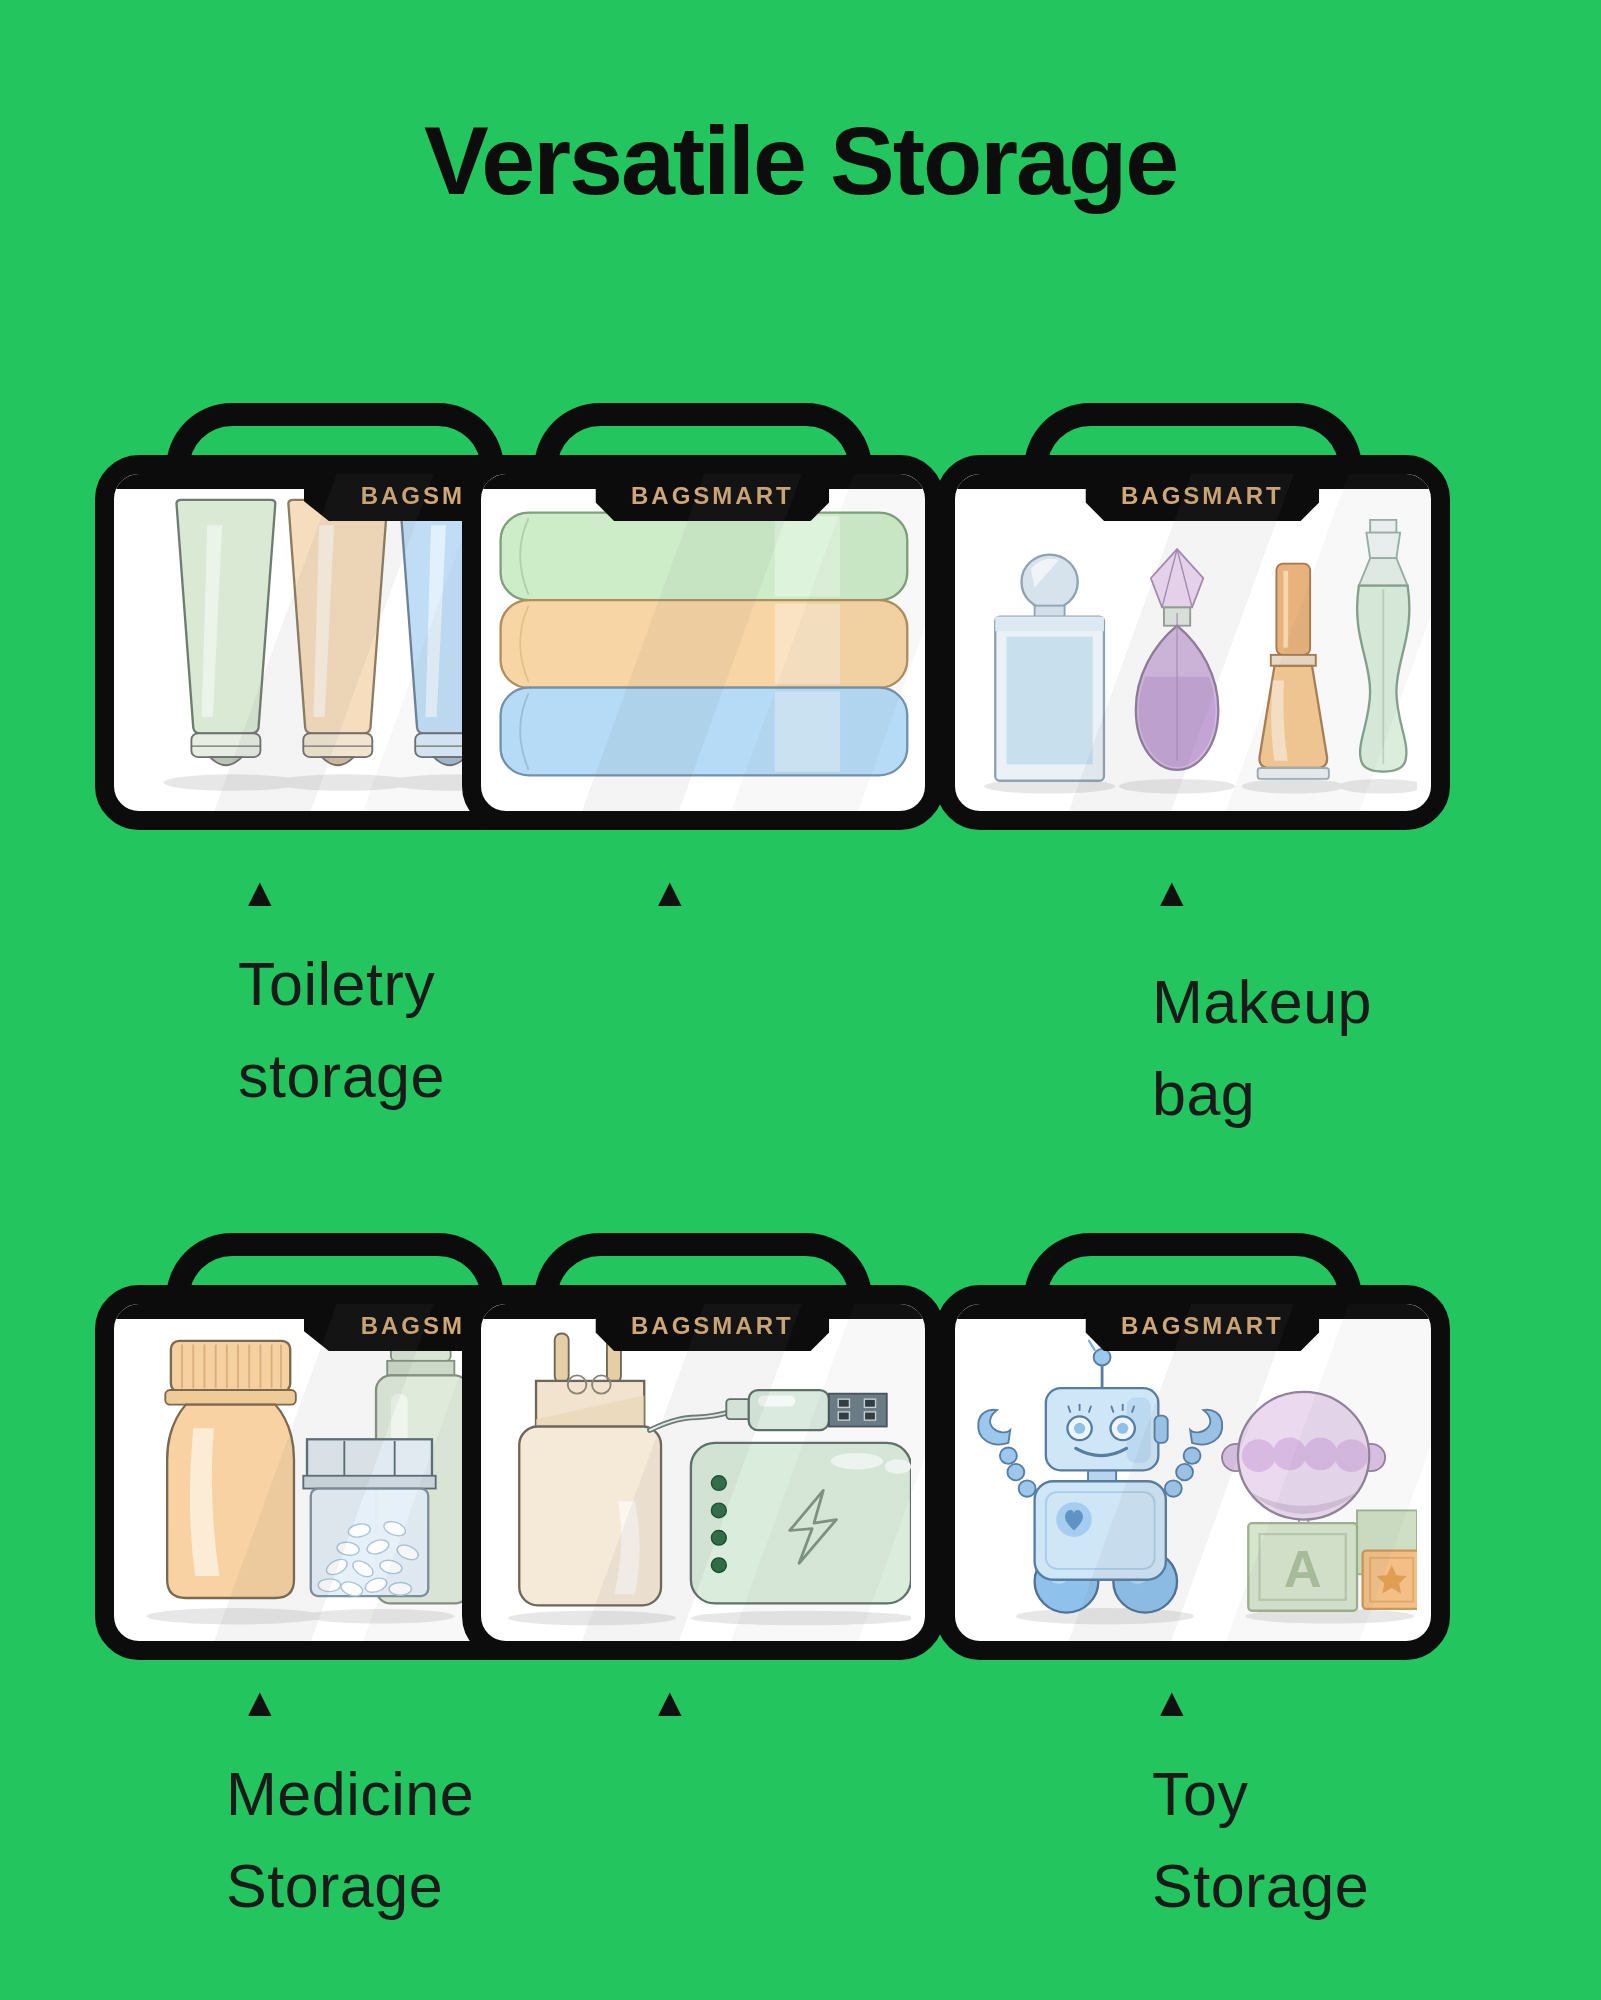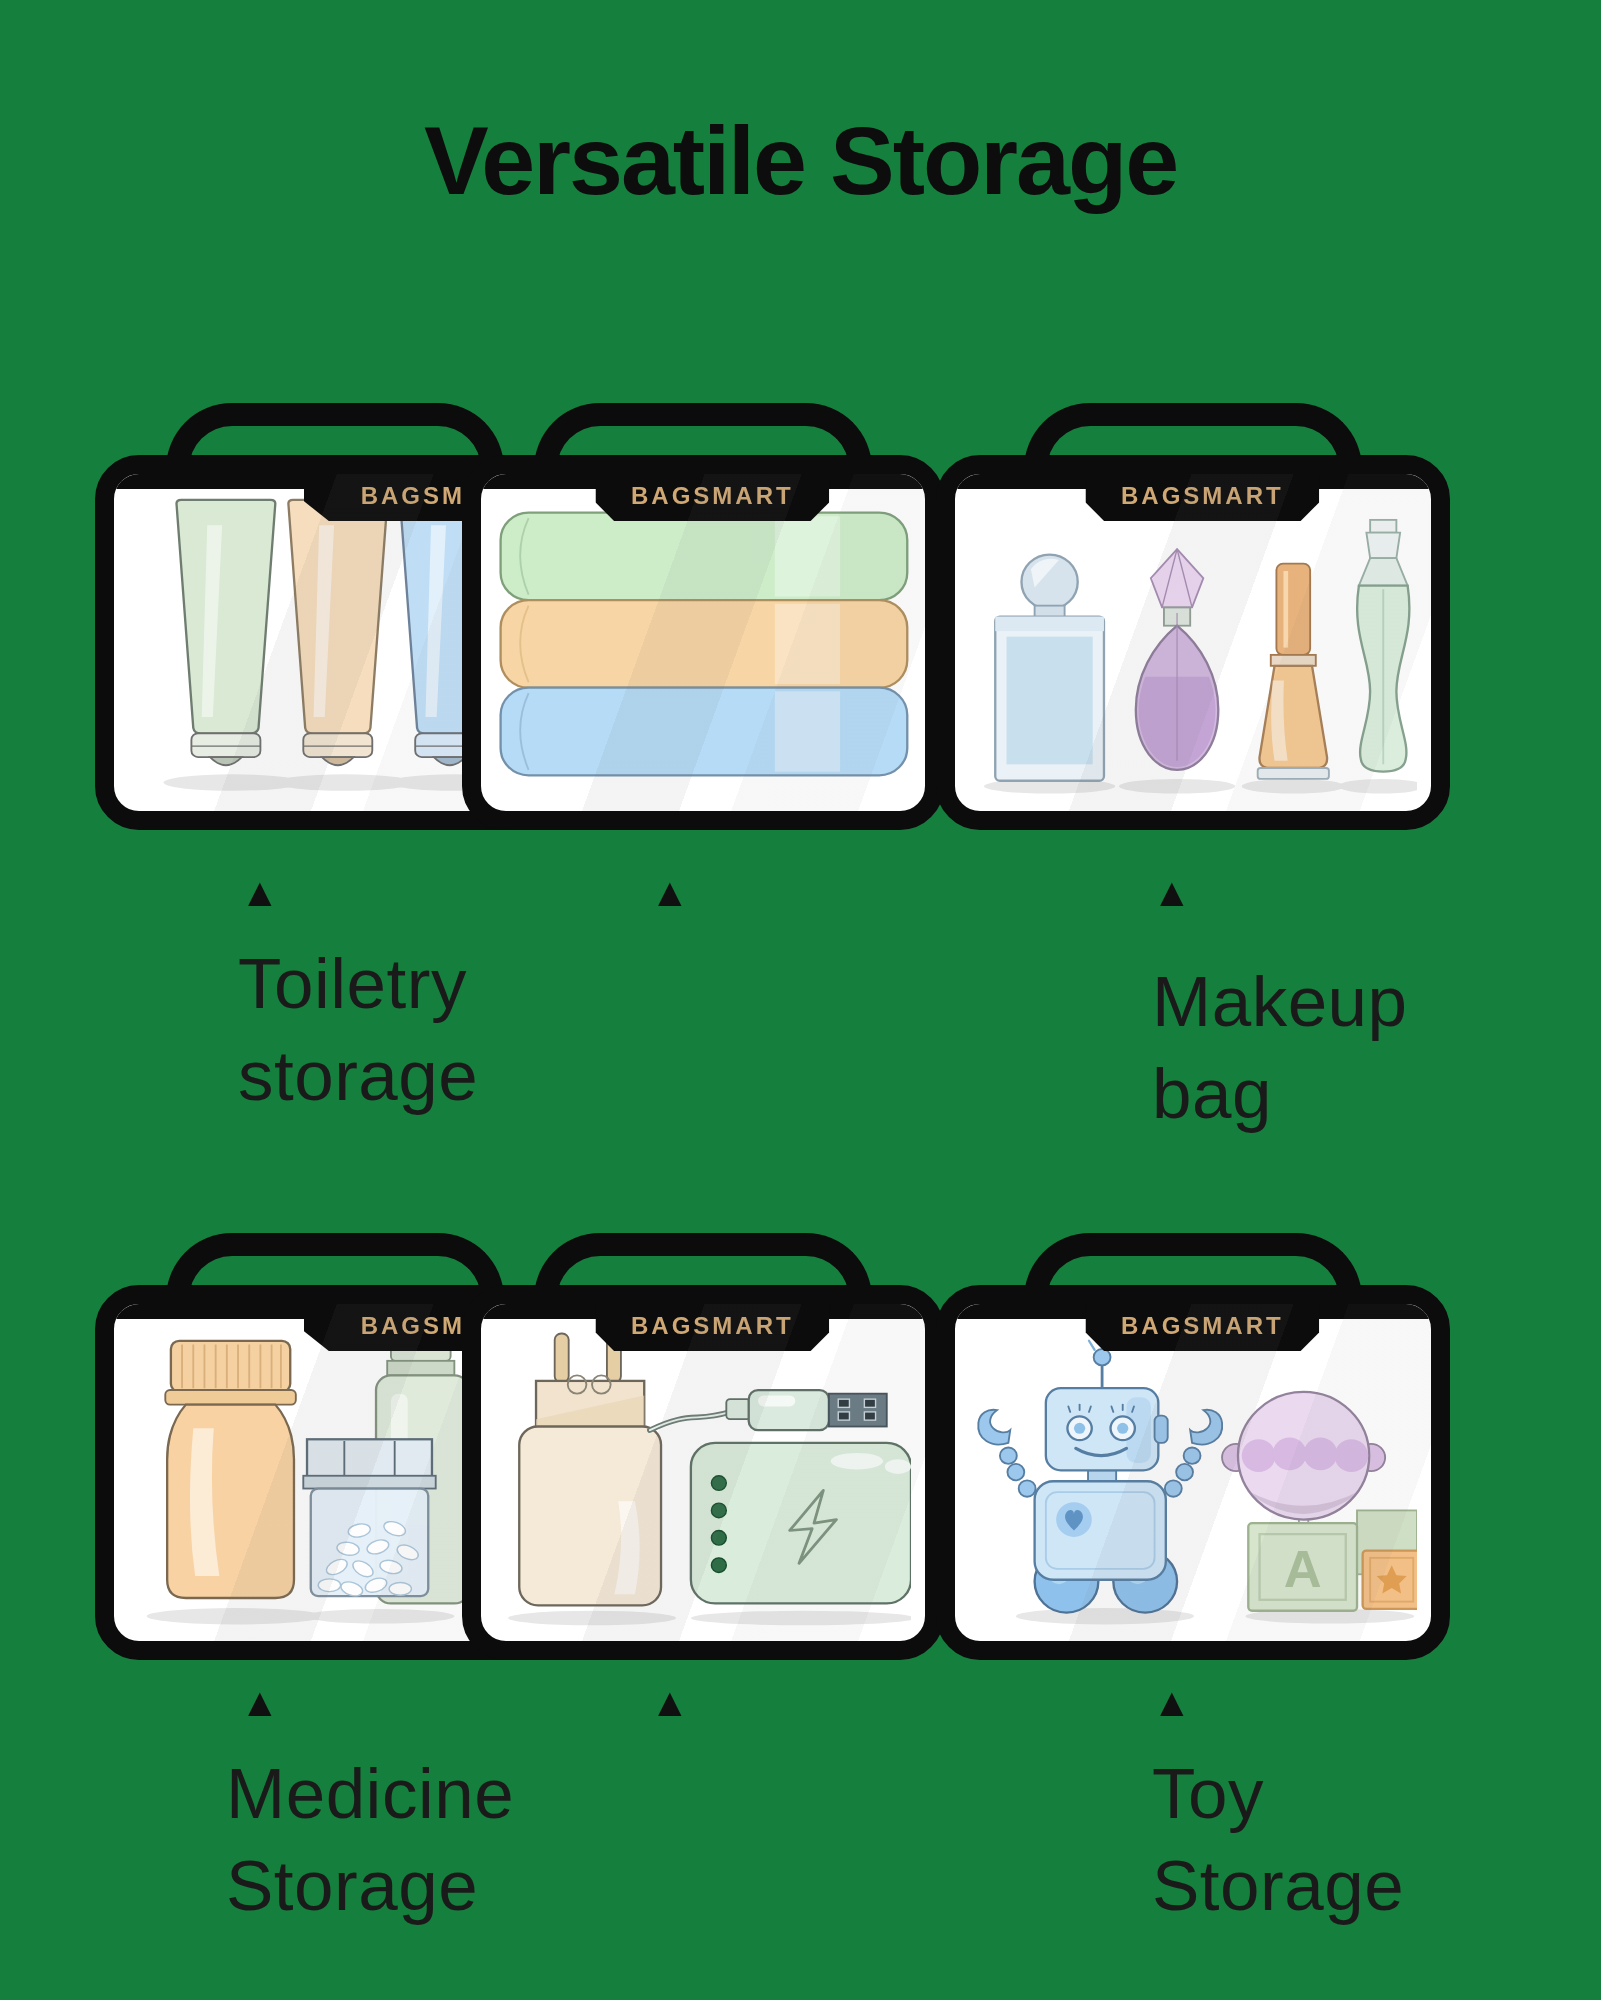--- a/index.html
+++ b/index.html
@@ -1,16 +1,16 @@
 <!DOCTYPE html>
 <html><head>
 <meta charset="utf-8">
 <style>
   html,body{margin:0;padding:0;background:#ffffff;}
-  .page{position:relative;width:1601px;height:2000px;background:#15803d;overflow:hidden;
+  .page{position:relative;width:1601px;height:2000px;background:#22c55e;overflow:hidden;
         font-family:"Liberation Sans", sans-serif;}
   .title{position:absolute;left:0;top:40px;width:100%;text-align:center;
          font-size:97px;font-weight:800;letter-spacing:-2px;color:#0d0d0d;line-height:1.15;}
 
   
   .bag{position:absolute;height:375px;}
   .handle{position:absolute;left:50%;transform:translateX(-50%);top:-52px;
           width:292px;height:110px;border:23px solid #0c0c0c;border-bottom:none;
           border-radius:66px 66px 0 0;}
   .bagbody{position:absolute;inset:0;background:#ffffff;border:19px solid #0c0c0c;
@@ -27,21 +27,21 @@
        display:flex;align-items:center;justify-content:center;}
   .tab.center{left:50%;width:234px;transform:translateX(-46%);
        clip-path:polygon(0 0,100% 0,100% 60%,92% 100%,8% 100%,0 60%);}
   .tab.right{right:-24px;width:276px;
        clip-path:polygon(0 0,100% 0,100% 100%,9% 100%,0 58%);}
   .brand{font-size:24px;font-weight:bold;letter-spacing:3px;color:#d0a874;
          padding-bottom:4px;white-space:nowrap;}
 
   
   .marker{position:absolute;font-size:40px;line-height:1;color:#101010;}
-  .caption{position:absolute;font-size:71px;line-height:92px;font-weight:300;
+  .caption{position:absolute;font-size:61px;line-height:92px;font-weight:300;
            color:#1a1a1a;letter-spacing:.5px;}
 </style>
 </head>
 <body>
 
 <div class="page">
 
   <h1 class="title">Versatile Storage</h1>
 
   <div class="bag" style="left:95px;top:455px;width:480px;z-index:1">

